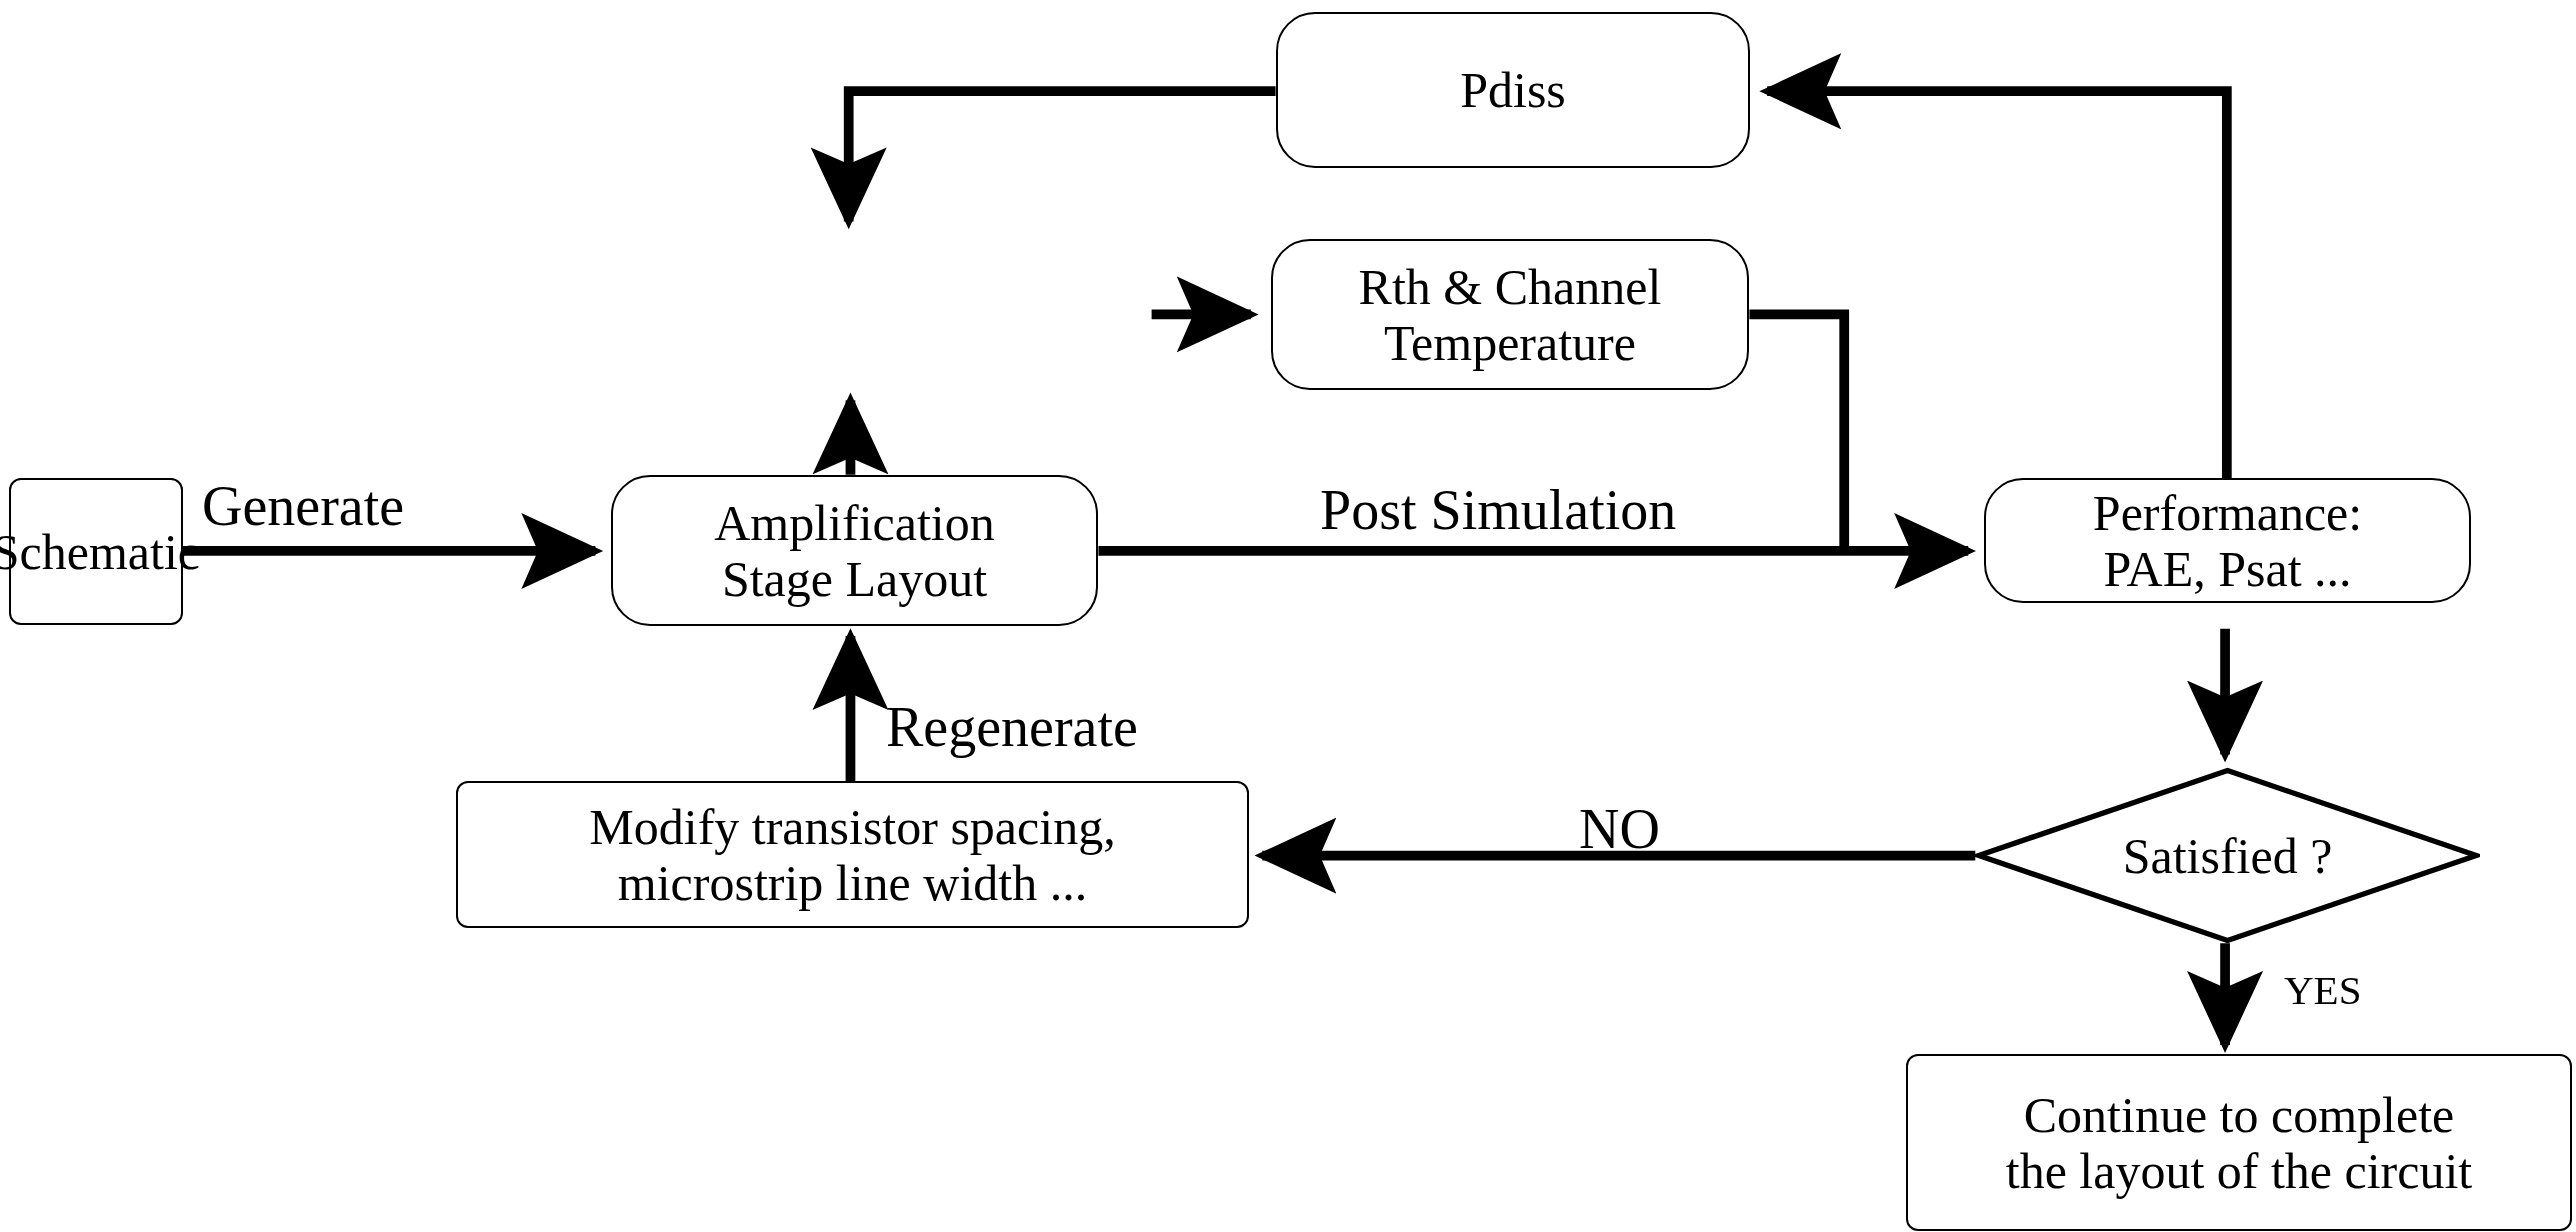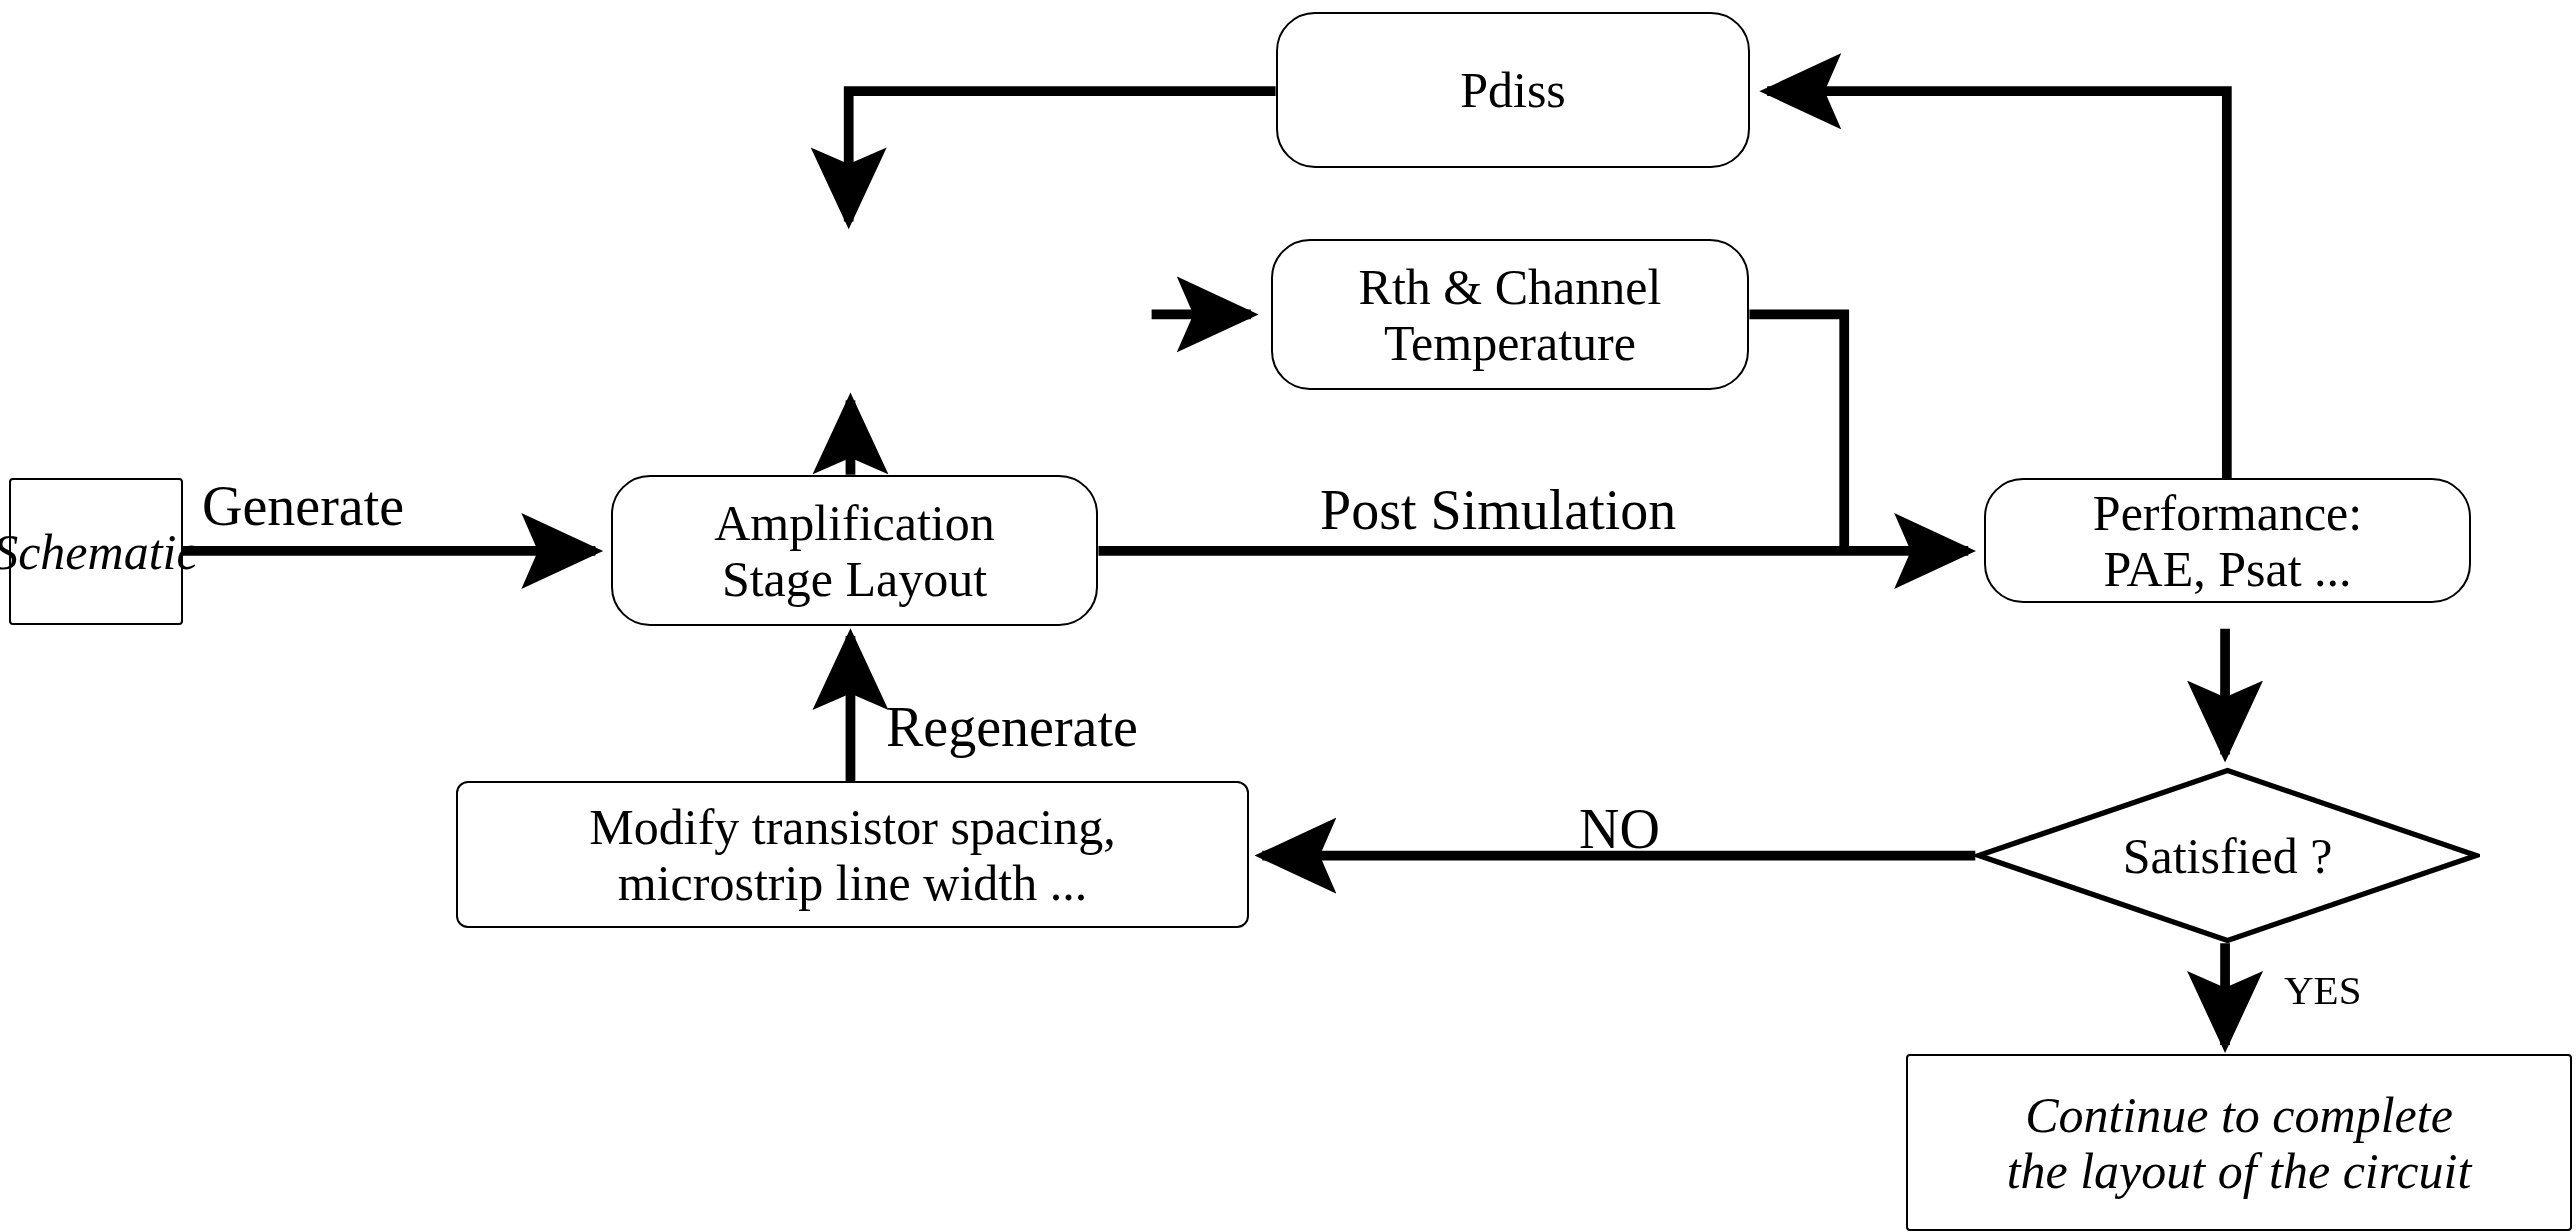--- a/index.html
+++ b/index.html
@@ -29,21 +29,21 @@
     border: 2.7px solid #000000;
     display: flex;
     align-items: center;
     justify-content: center;
     text-align: center;
     color: #000000;
     line-height: 1.12;
     z-index: 3;
   }
   .node.rounded { border-radius: 39px; }
-  .node.sharp   { border-radius: 4px; font-style: italic; }
+  .node.sharp   { border-radius: 12px; }
   .node .txt {
     display: block;
     white-space: pre-line;
     padding: 0 8.9px;
   }
   .diamond-wrap {
     position: absolute;
     z-index: 3;
   }
   .diamond-wrap svg { position: absolute; left: 0; top: 0; }

